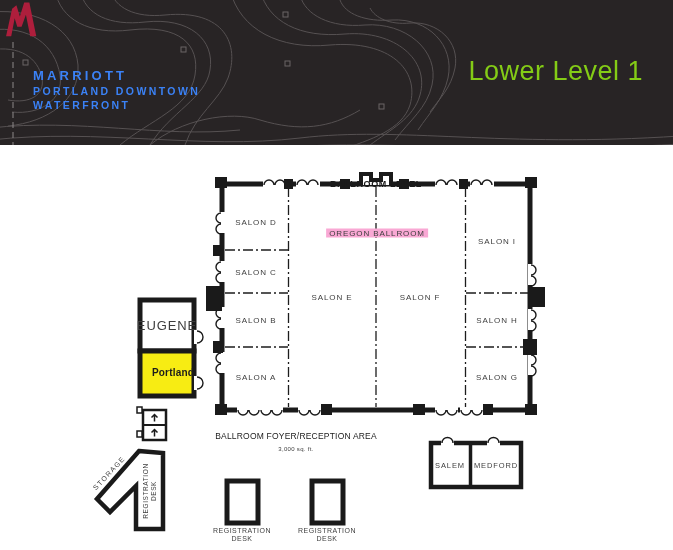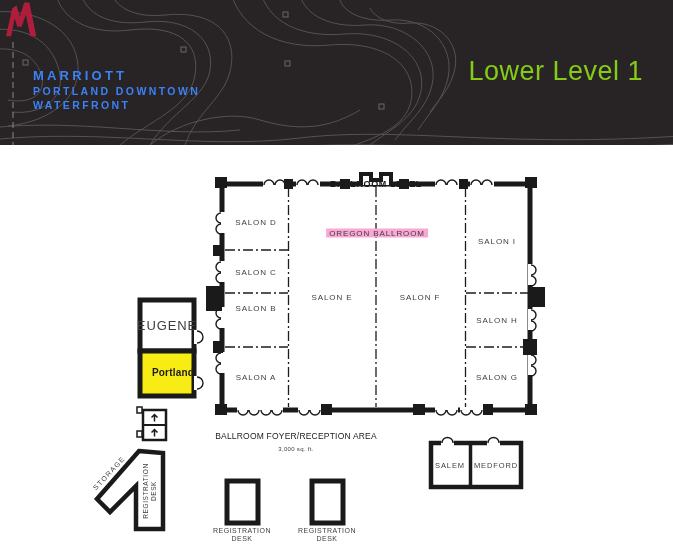--- a/index.html
+++ b/index.html
@@ -205,21 +205,21 @@
         <path d="M442,443 A5.5,5.5 0 0 1 453,443"></path>
         <path d="M488,443 A5.5,5.5 0 0 1 499,443"></path>
       </g>
     </g>
   </svg>
 
   <div class="lbl level-title" style="left:376px;top:164px;margin-top:20px;">BALLROOM LEVEL</div>
 
   <div class="lbl" style="left:256px;top:222px;">SALON D</div>
   <div class="lbl" style="left:256px;top:272px;">SALON C</div>
-  <div class="lbl" style="left:256px;top:308px;">SALON B</div>
+  <div class="lbl" style="left:256px;top:320px;">SALON B</div>
   <div class="lbl" style="left:256px;top:377px;">SALON A</div>
 
   <div class="lbl masked" style="left:377px;top:233px;">OREGON BALLROOM</div>
   <div class="lbl" style="left:332px;top:297px;">SALON E</div>
   <div class="lbl" style="left:420px;top:297px;">SALON F</div>
 
   <div class="lbl" style="left:497px;top:241px;">SALON I</div>
   <div class="lbl" style="left:497px;top:320px;">SALON H</div>
   <div class="lbl" style="left:497px;top:377px;">SALON G</div>
 

